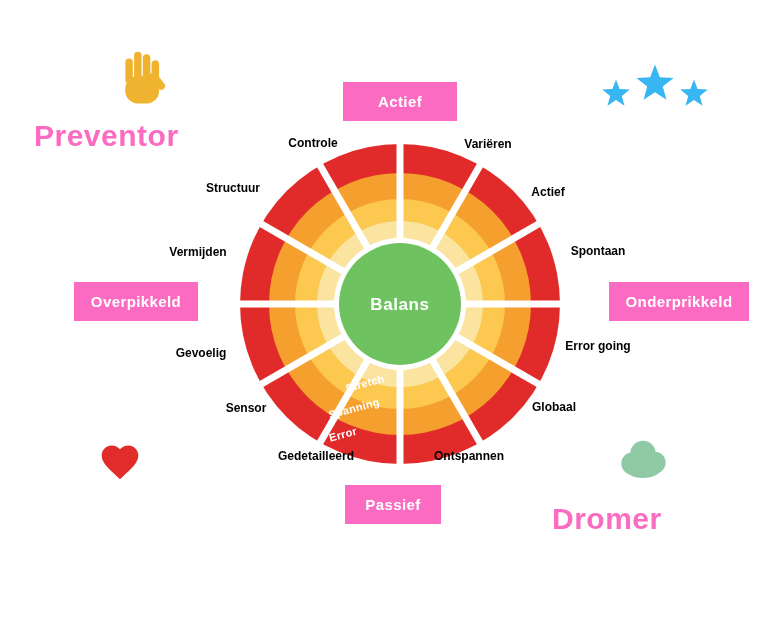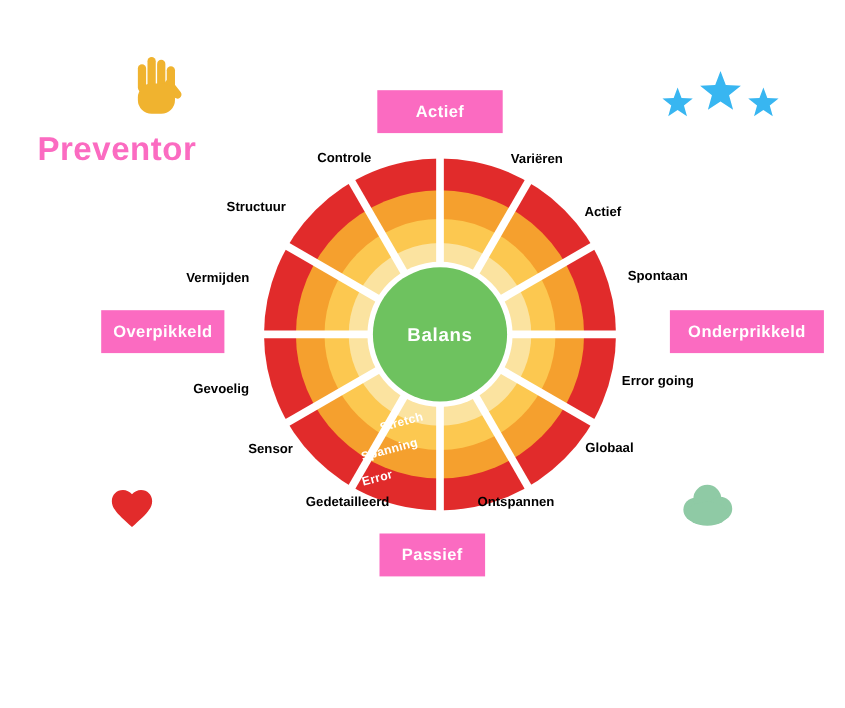--- a/index.html
+++ b/index.html
@@ -74,21 +74,21 @@
   <span class="seg-label" style="left:469px;top:456px">Ontspannen</span>
   <span class="seg-label" style="left:316px;top:456px">Gedetailleerd</span>
   <span class="seg-label" style="left:246px;top:408px">Sensor</span>
   <span class="seg-label" style="left:201px;top:353px">Gevoelig</span>
   <span class="seg-label" style="left:198px;top:252px">Vermijden</span>
   <span class="seg-label" style="left:233px;top:188px">Structuur</span>
 
   <div class="axis-box" style="left:343px;top:82px;width:114px;height:39px">Actief</div>
   <div class="axis-box" style="left:609px;top:282px;width:140px;height:39px">Onderprikkeld</div>
   <div class="axis-box" style="left:345px;top:485px;width:96px;height:39px">Passief</div>
-  <div class="axis-box" style="left:92px;top:282px;width:112px;height:39px">Overpikkeld</div>
+  <div class="axis-box" style="left:74px;top:282px;width:124px;height:39px">Overpikkeld</div>
 
   <svg class="icon" style="left:117px;top:46px" width="50" height="60" viewBox="0 0 60 72">
     <g style="fill:var(--hand_yellow)">
       <rect x="10" y="15" width="9" height="30" rx="4.5"></rect>
       <rect x="20.5" y="7" width="9" height="36" rx="4.5"></rect>
       <rect x="31" y="10" width="9" height="34" rx="4.5"></rect>
       <rect x="41.5" y="17" width="9" height="28" rx="4.5"></rect>
       <rect x="44" y="30" width="9" height="24" rx="4.5" transform="rotate(-38 48.5 42)"></rect>
       <rect x="10" y="36" width="40.5" height="33" rx="15"></rect>
     </g>
@@ -111,14 +111,15 @@
   </svg>
 
   <svg class="icon" style="left:614px;top:436px" width="58" height="44" viewBox="0 0 64 48">
     <g style="fill:var(--cloud_green)">
       <circle cx="20" cy="30" r="12"></circle>
       <circle cx="32" cy="19" r="14"></circle>
       <circle cx="45" cy="29" r="12"></circle>
       <ellipse cx="32" cy="34" rx="21" ry="12"></ellipse>
     </g>
   </svg>
+  <div class="corner-title" style="left:552px;top:501px">Dromer</div>
 
 </div>
 
 </body></html>

